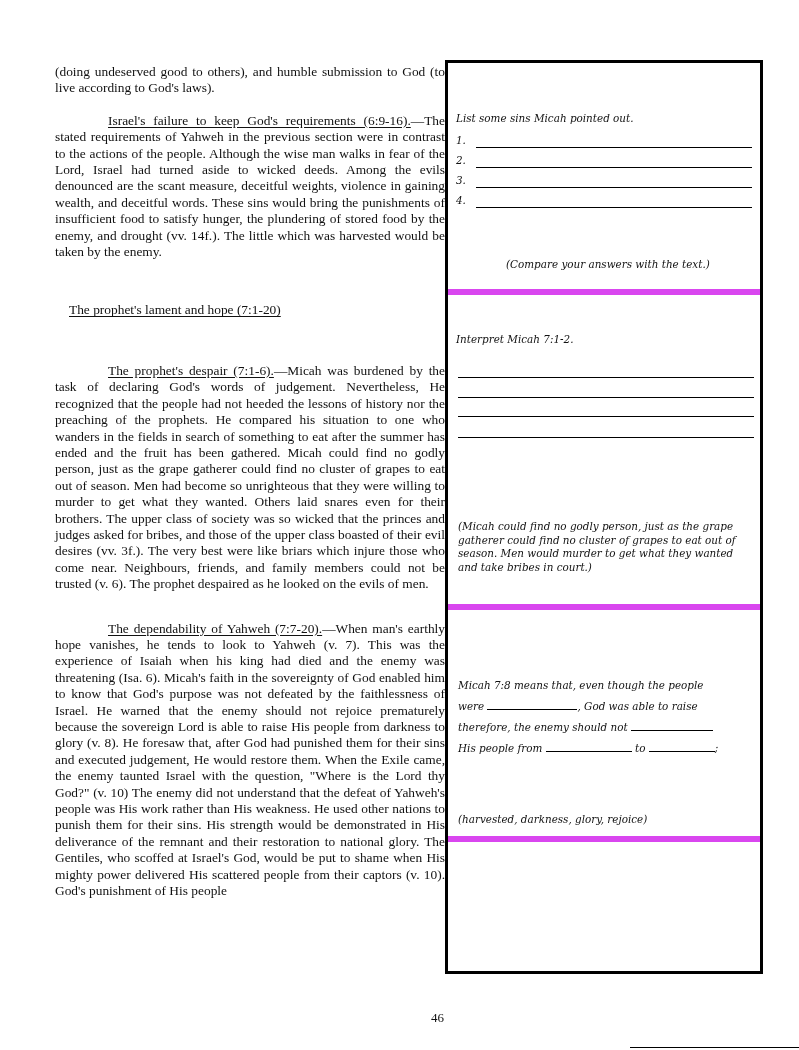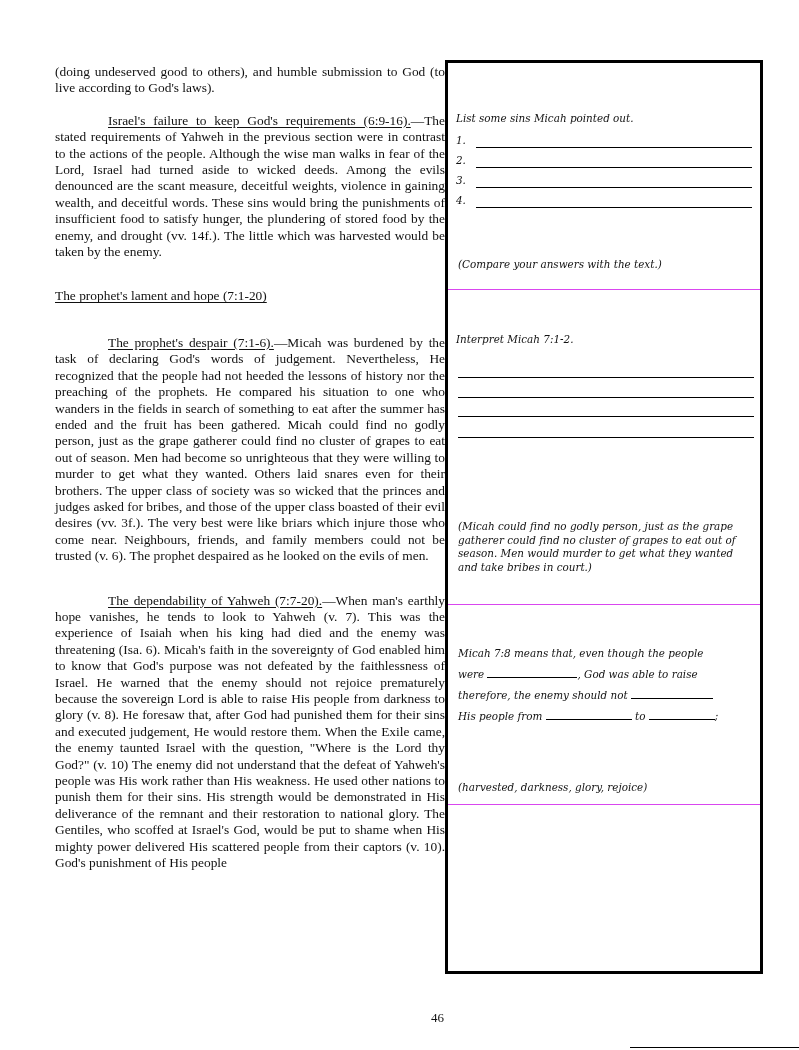--- a/index.html
+++ b/index.html
@@ -8,33 +8,33 @@
     position: absolute; left: 55px; top: 64px; width: 390px;
     font-family: "Liberation Serif", "DejaVu Serif", serif;
     font-size: 13.4px; line-height: 16.4px;
   }
   .left-col p { margin: 0; text-align: justify; }
   .left-col .indent { text-indent: 53px; }
   .u { text-decoration: underline; text-underline-offset: 2px; margin-top: 19px; }
   .gap-s { height: 16px; }
   .gap-m { height: 28px; }
   .gap-l { height: 30px; }
-  .section-head { margin: 0; font-weight: normal; font-size: 13.4px; }
+  .section-head { margin: 14px; font-weight: normal; font-size: 13.4px; }
 
   .box {
     position: absolute; left: 445px; top: 60px; width: 312px; height: 908px;
     border: 3px solid #000; box-sizing: content-box;
   }
-  .cell { position: absolute; left: 0; right: 0; border-bottom: 1px solid #d946ef;
+  .cell { position: absolute; left: 0; right: 0; border-bottom: 6px solid #d946ef;
     font-family: "DejaVu Serif", "Liberation Serif", serif; font-style: italic;
     font-size: 10.4px; line-height: 15px; }
   .cell.last { border-bottom: none; }
   .c1 { top: 0; height: 226px; }
   .c2 { top: 229px; height: 312px; }
-  .c3 { top: 540px; height: 201px; }
+  .c3 { top: 572px; height: 201px; }
   .c4 { top: 748px; height: 160px; }
   .prompt { position: absolute; left: 8px; }
   .numline { position: absolute; left: 8px; width: 296px; display: flex; align-items: flex-end; }
   .numline .n { width: 20px; }
   .numline .blank { flex: 1; border-bottom: 1px solid #000; height: 11px; }
   .rule { position: absolute; left: 10px; width: 296px; border-bottom: 1px solid #000; }
   .note { position: absolute; left: 10px; right: 6px; }
   .fill { display: inline-block; border-bottom: 1px solid #000; height: 10px; vertical-align: baseline; }
 
   .page-num { position: absolute; left: 407px; top: 1010px;
@@ -68,21 +68,21 @@
         <span class="blank"></span>
       </div>
     <div class="numline" style="top:110px;">
         <span class="n">3.</span>
         <span class="blank"></span>
       </div>
     <div class="numline" style="top:130px;">
         <span class="n">4.</span>
         <span class="blank"></span>
       </div>
-    <div class="note" style="top:194px;">(Compare your answers with the text.)</div>
+    <div class="note" style="top:194px;margin-left:48px;">(Compare your answers with the text.)</div>
   </div>
 
   <div class="cell c2">
     <div class="prompt" style="top:40px;">Interpret Micah 7:1-2.</div>
     <div class="rule" style="top:85px;"></div>
     <div class="rule" style="top:105px;"></div>
     <div class="rule" style="top:124px;"></div>
     <div class="rule" style="top:145px;"></div>
     <div class="note" style="top:228px; line-height:13.6px;">(Micah could find no godly person, just as the grape gatherer could find no cluster of grapes to eat out of season. Men would murder to get what they wanted and take bribes in court.)</div>
   </div>

